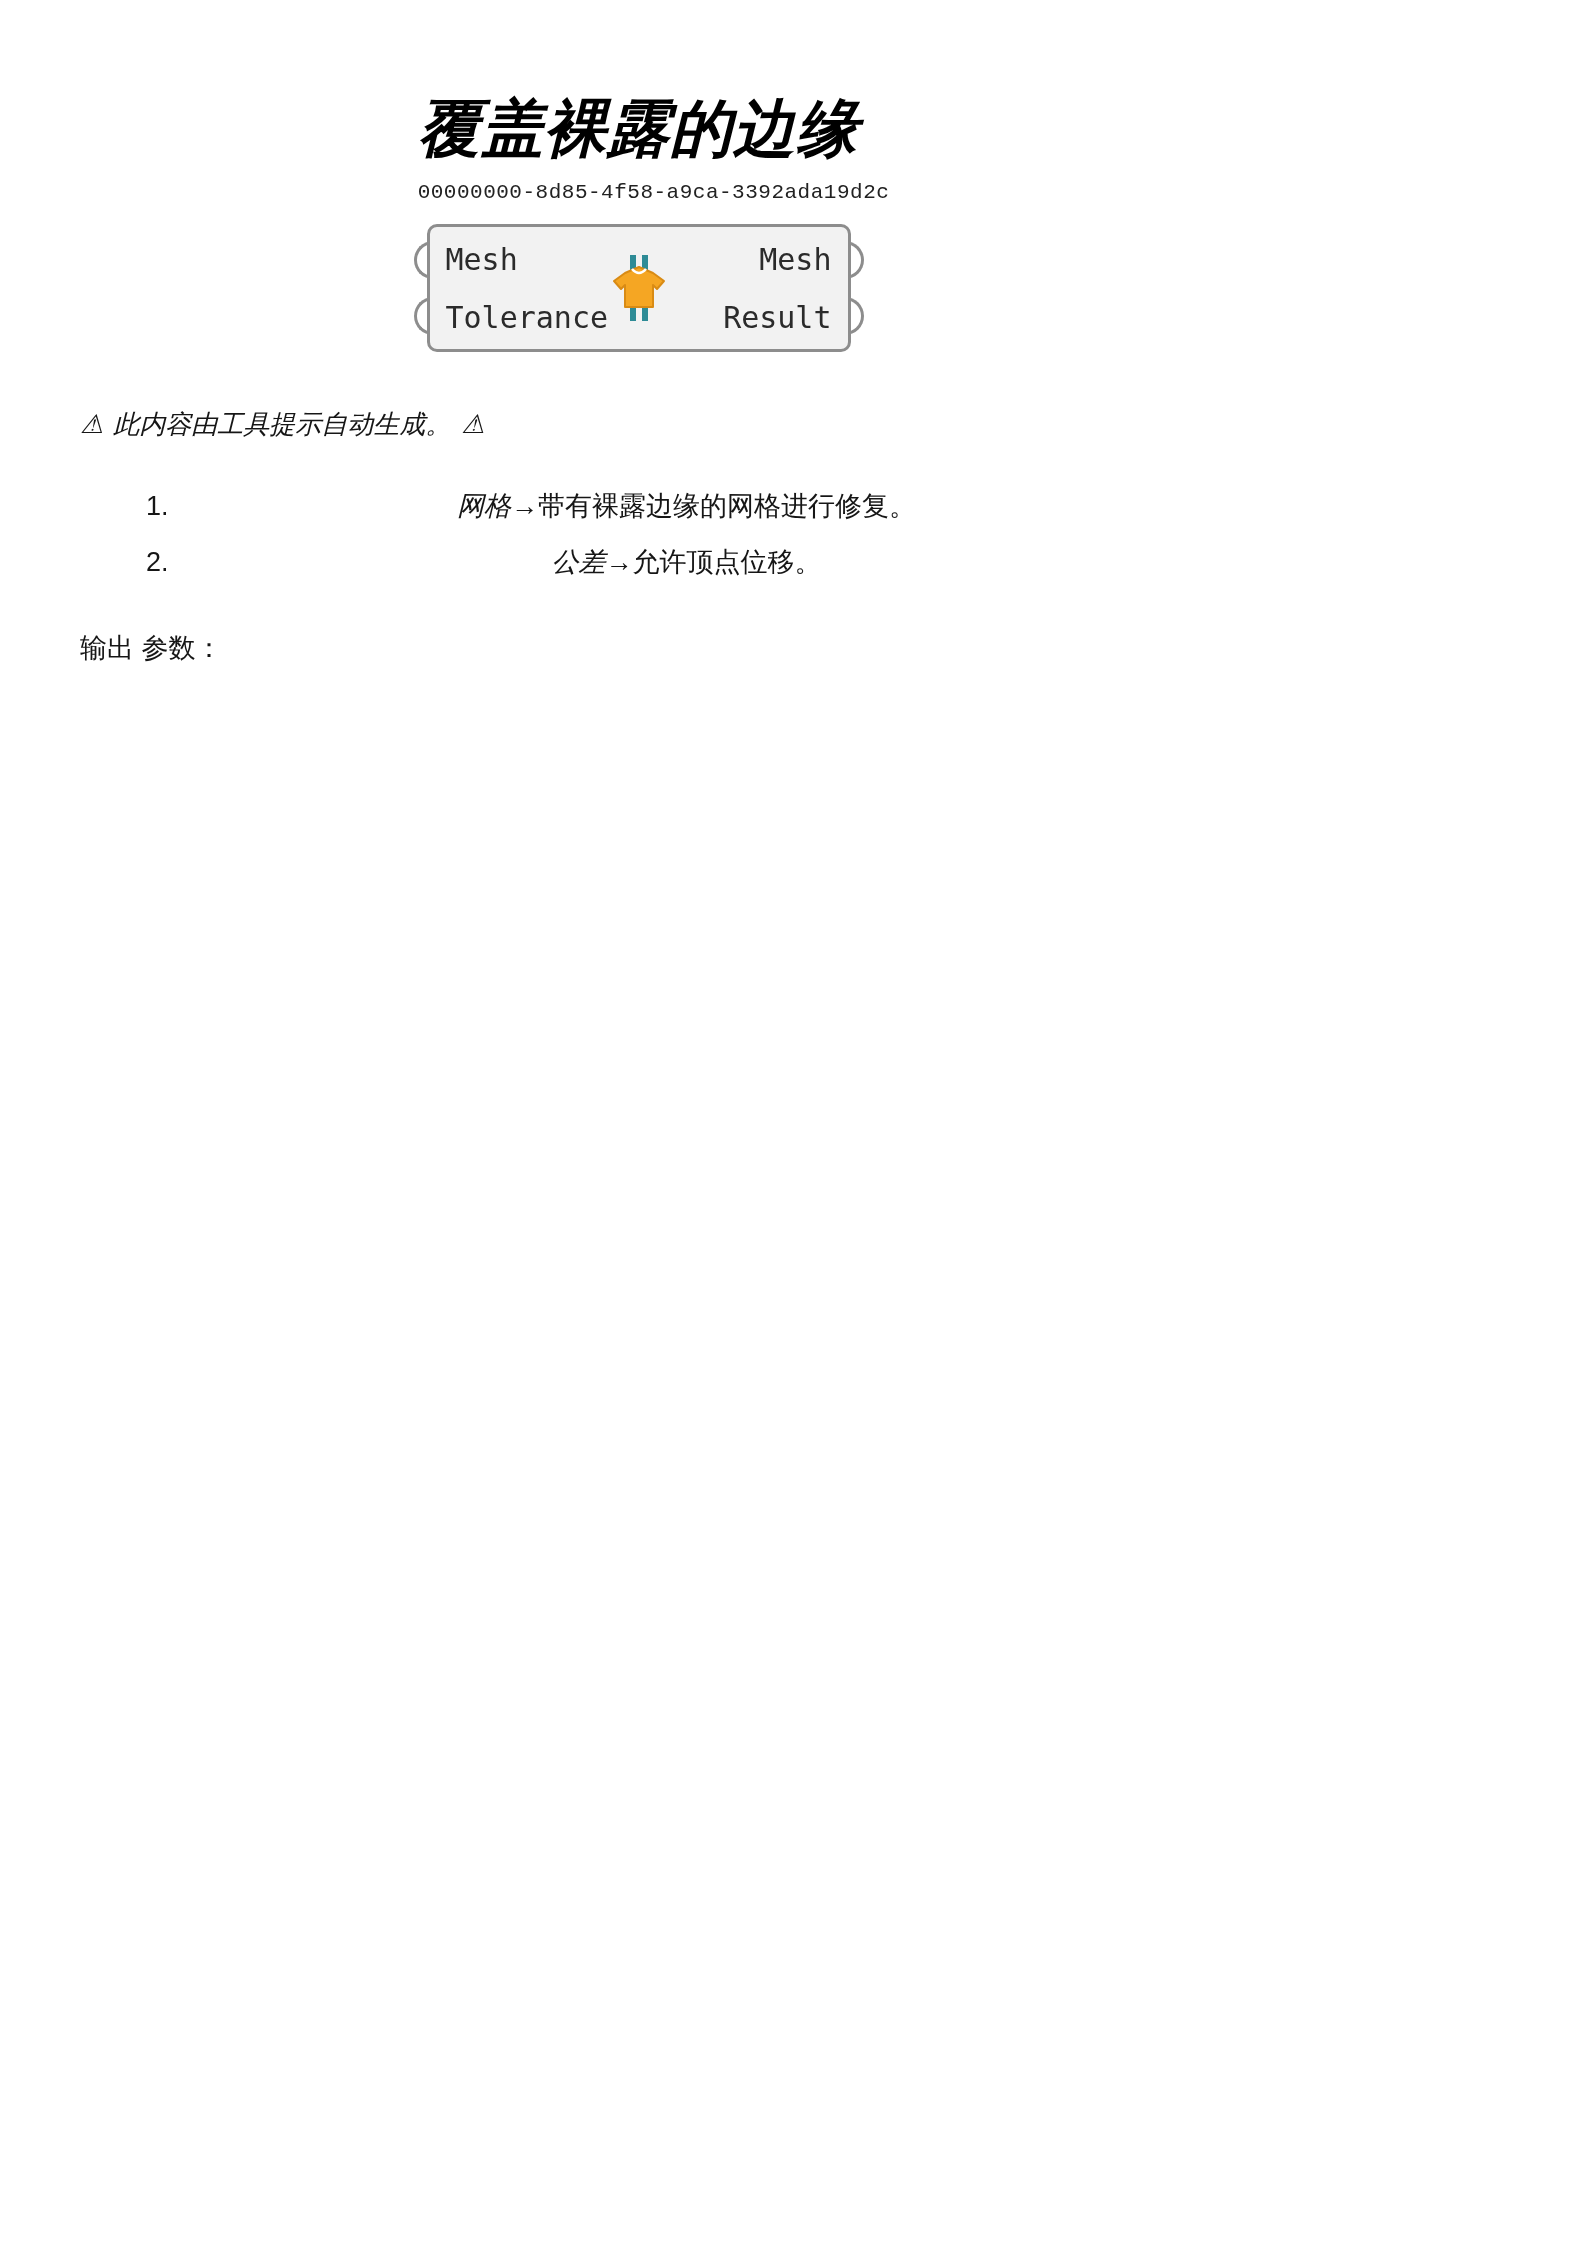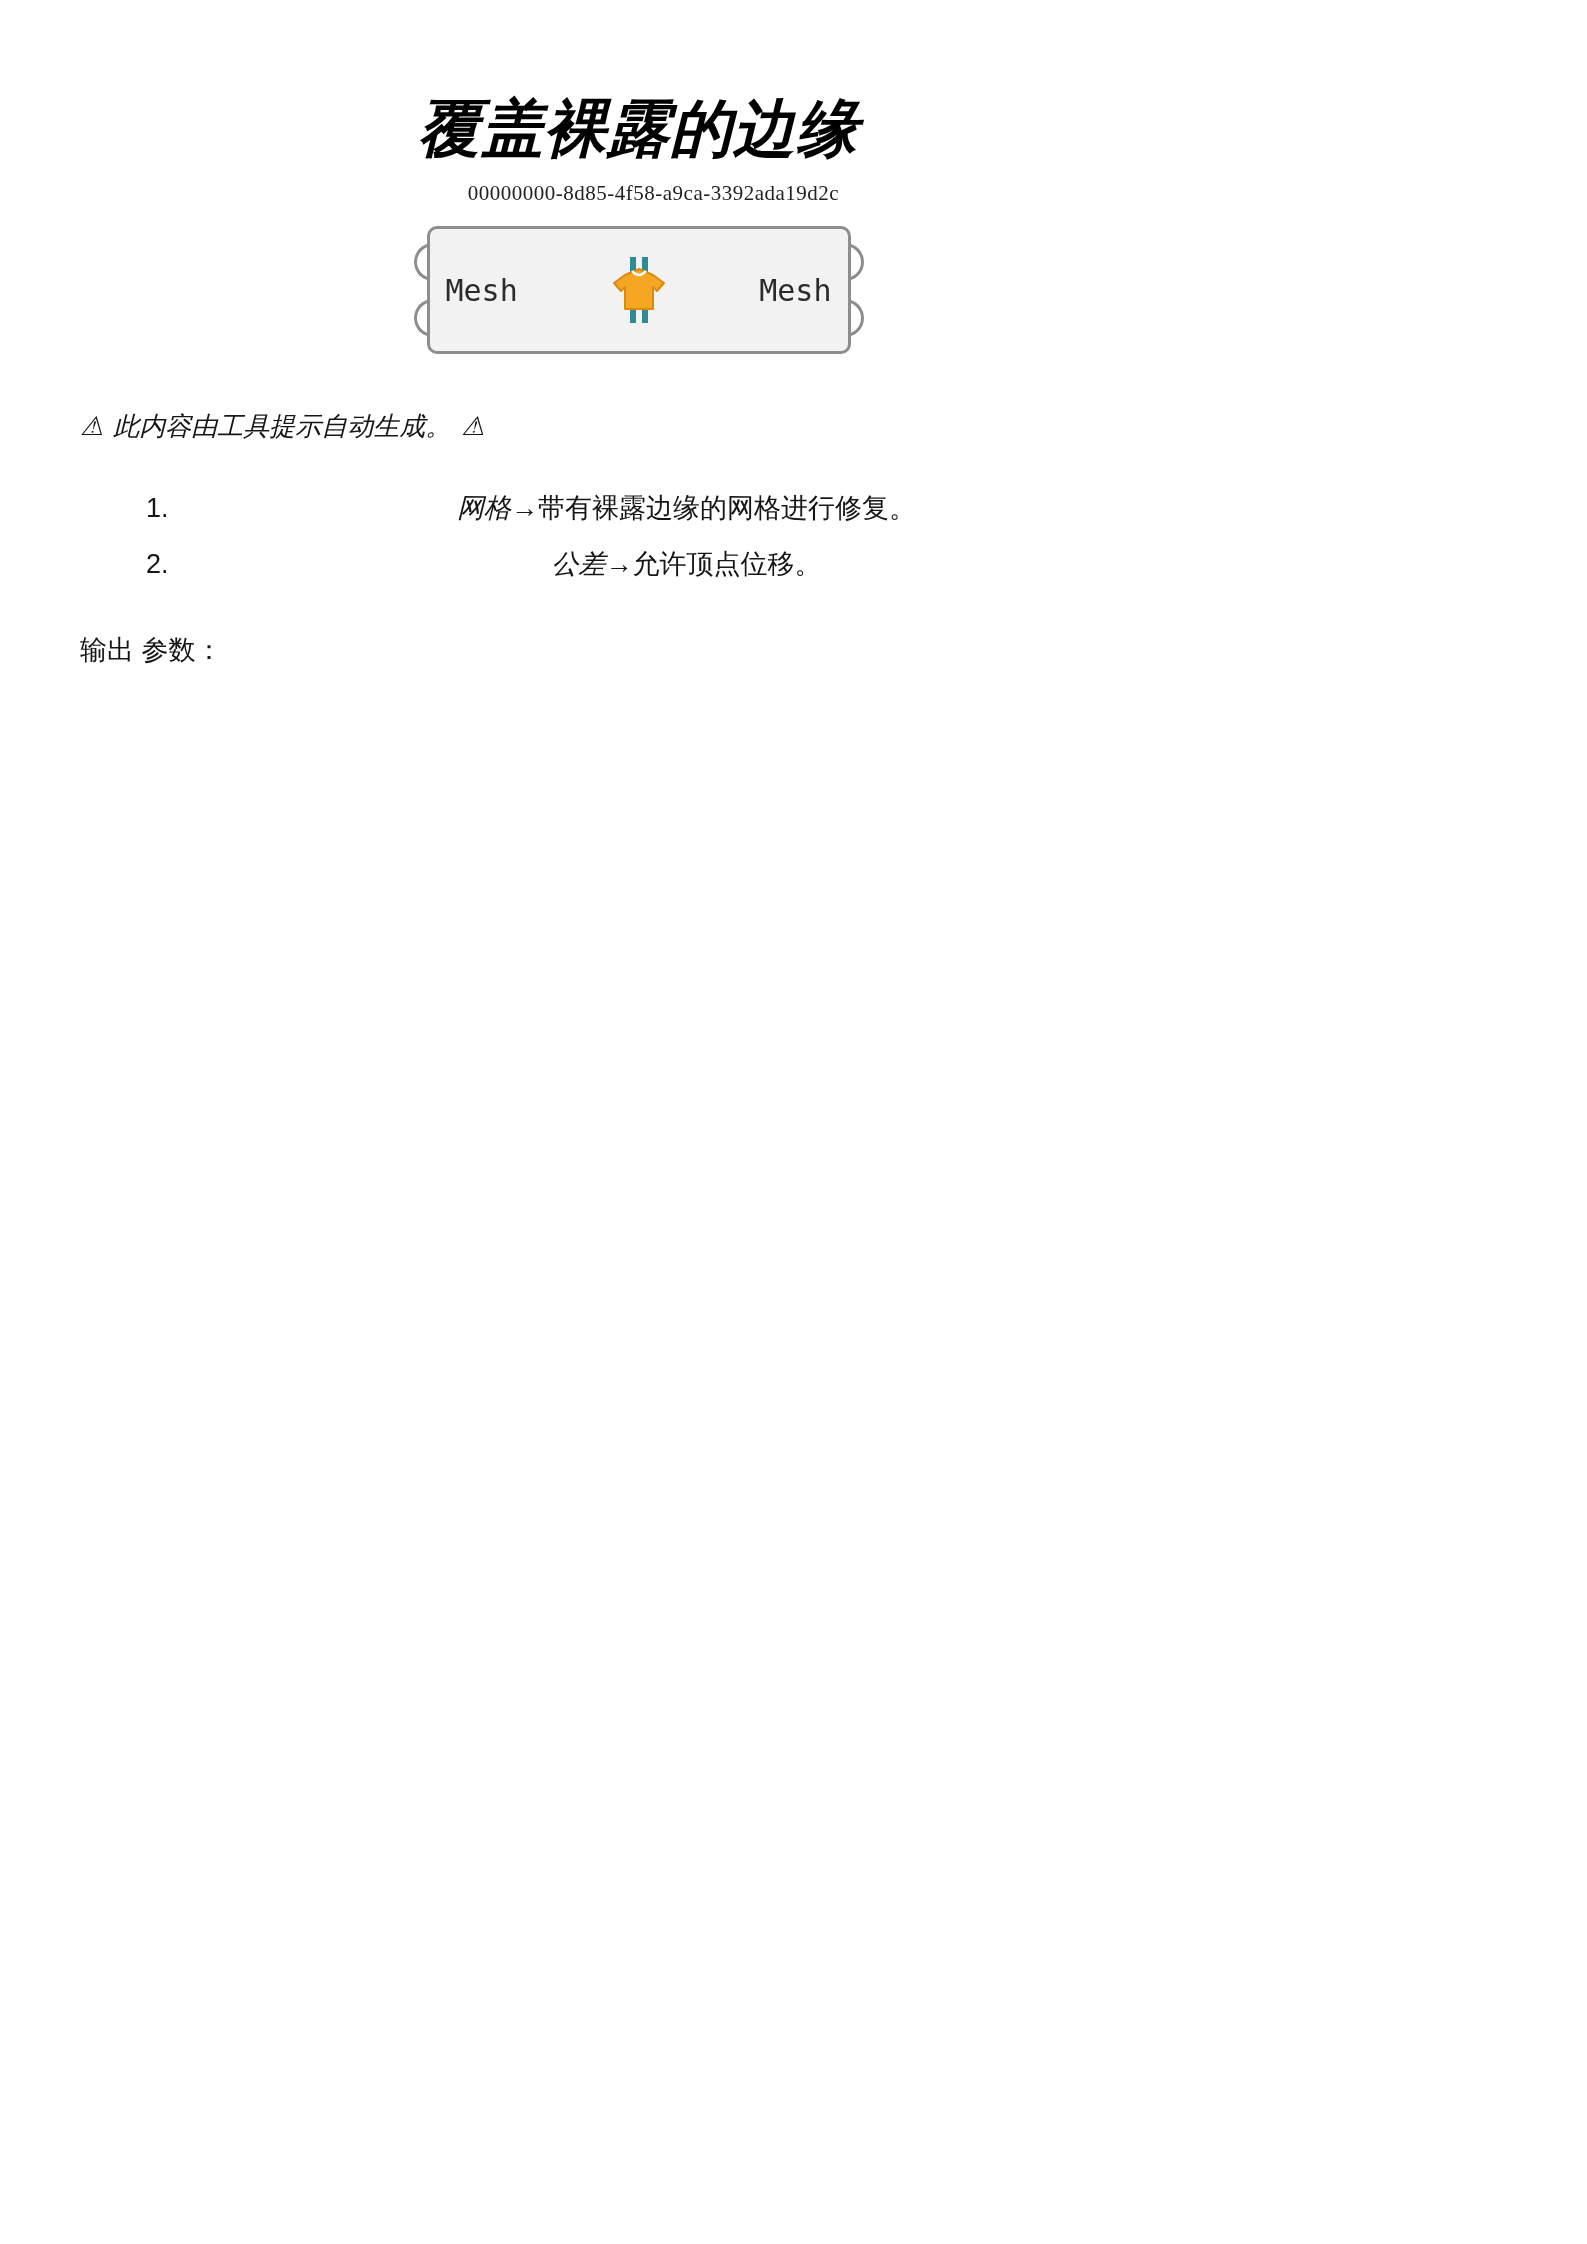--- a/index.html
+++ b/index.html
@@ -27,21 +27,21 @@
     font-size: 62px;
     font-weight: bold;
     font-style: italic;
     letter-spacing: 1px;
     margin: 95px 0 0 0;
     line-height: 1.1;
     color: #000000;
   }
   .guid {
     text-align: center;
-    font-family: Liberation Serif, serif;
+    font-family: Liberation Mono, monospace;
     font-size: 21px;
     color: #222222;
     margin-top: 18px;
     letter-spacing: 0.5px;
     margin-left: 30px;
   }
 
   
   .node-wrap {
     display: flex;
@@ -168,20 +168,24 @@
       <div class="pin left r1"></div>
       <div class="pin left r2"></div>
       <div class="pin right r1"></div>
       <div class="pin right r2"></div>
 
       <div class="node-body">
         <div class="node-row">
           <span class="left">Mesh</span>
           <span class="right">Mesh</span>
         </div>
+        <div class="node-row">
+          <span class="left">Tolerance</span>
+          <span class="right">Result</span>
+        </div>
       </div>
 
       <svg class="node-icon" viewBox="0 0 62 70">
         <rect x="22" y="2" width="6" height="18" fill="#2e8b96"></rect>
         <rect x="34" y="2" width="6" height="18" fill="#2e8b96"></rect>
         <rect x="22" y="50" width="6" height="18" fill="#2e8b96"></rect>
         <rect x="34" y="50" width="6" height="18" fill="#2e8b96"></rect>
         <path d="M31 14 L45 20 L56 28 L49 36 L45 32 L45 54 L17 54 L17 32 L13 36 L6 28 L17 20 Z" fill="#f5a623" stroke="#d98b14" stroke-width="2" stroke-linejoin="round"></path>
         <path d="M24 16 Q31 24 38 16" fill="none" stroke="#ffffff" stroke-width="2.5"></path>
       </svg>

